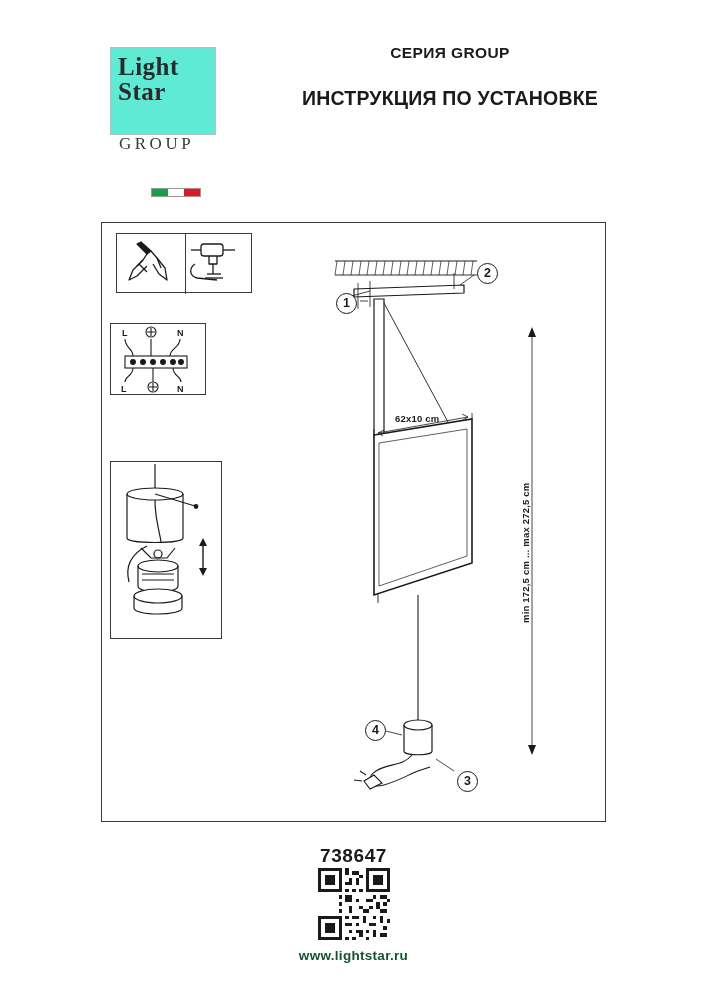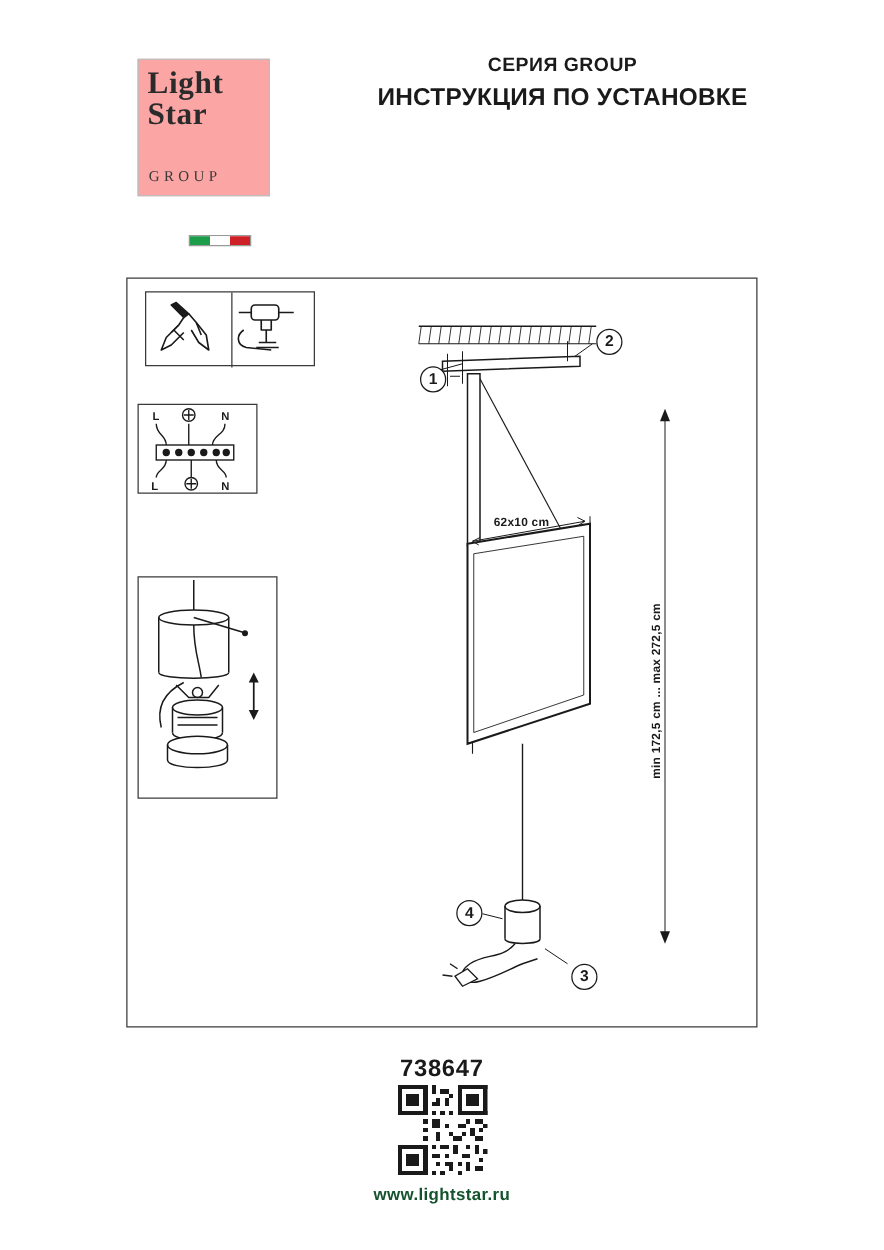--- a/index.html
+++ b/index.html
@@ -17,40 +17,40 @@
 
   
   .header {
     position: absolute;
     left: 0; top: 0;
     width: 707px; height: 200px;
   }
   .logo-box {
     position: absolute;
     left: 110px; top: 47px;
-    width: 106px; height: 110px;
+    width: 106px; height: 88px;
     border: 1px solid #bdbdbd;
-    background: #fca5a5;
+    background: #5eead4;
   }
   .logo-text {
     position: absolute;
     left: 7px; top: 6px;
     width: 96px;
     font-family: "Liberation Serif", serif;
     font-weight: bold;
     font-size: 25px;
     line-height: 25px;
     letter-spacing: 0.5px;
     color: #2b2b2b;
   }
   .logo-group {
     position: absolute;
     left: 8px; top: 86px;
     font-family: "Liberation Serif", serif;
-    font-size: 12px;
+    font-size: 17px;
     letter-spacing: 3.5px;
     color: #3a3a3a;
   }
   .flag {
     position: absolute;
     left: 40px; top: 140px;
     width: 50px; height: 9px;
     display: flex;
     border: 0.5px solid #999;
   }
@@ -65,21 +65,21 @@
     width: 440px;
     text-align: center;
   }
   .series-line, .article-line {
     font-size: 15.5px;
     font-weight: bold;
     line-height: 26px;
     letter-spacing: 0.4px;
   }
   .instr {
-    margin-top: 0;
+    margin-top: 20px;
     font-size: 19.5px;
     font-weight: bold;
     line-height: 25px;
     letter-spacing: 0.2px;
   }
 
   
   .frame {
     position: absolute;
     left: 101px; top: 222px;

